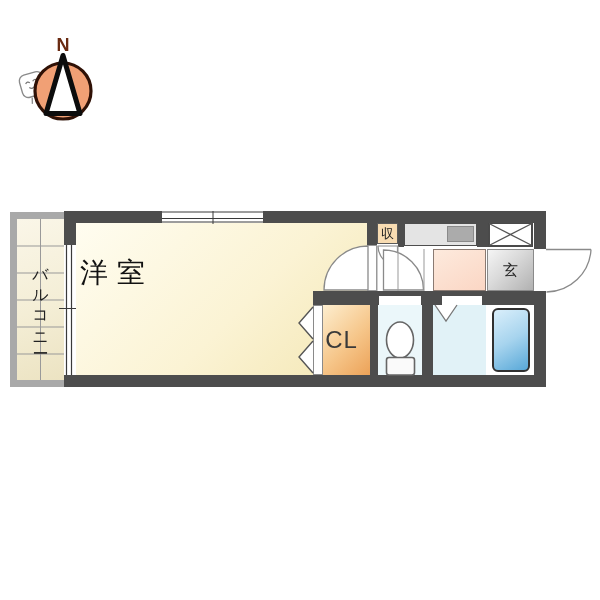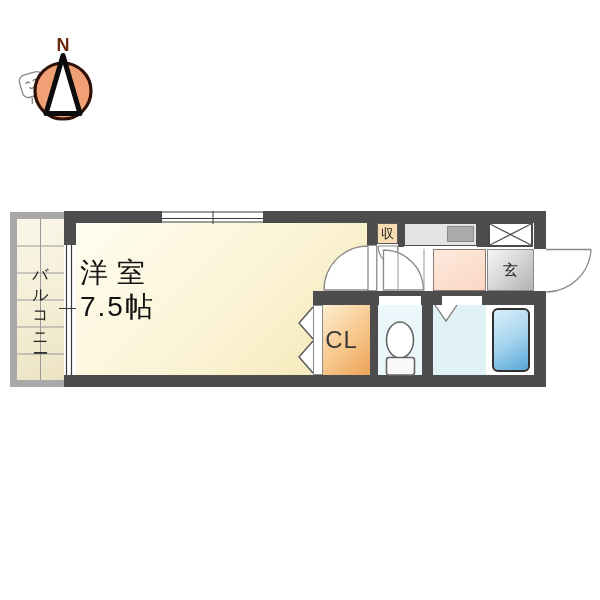--- a/index.html
+++ b/index.html
@@ -149,17 +149,16 @@
   <g>
     <circle cx="63" cy="91" r="28" fill="#f1a075" stroke="#2f1106" stroke-width="3.2"></circle>
     <path d="M63 55.5 L80 113.5 L46 113.5 Z" fill="#ffffff" stroke="#0c0c0c" stroke-width="5" stroke-linejoin="round"></path>
   </g>
 </svg>
 
 <div class="abs label north-label">N</div>
 <div class="abs label balcony-label">バルコニー</div>
 <div class="abs label main-room-label">
   <div class="l1">洋室</div>
-  <div class="l2">7.5帖</div>
 </div>
 <div class="abs label cl-label">CL</div>
 <div class="abs label storage-label">収</div>
 <div class="abs label genkan-label">玄</div>
 
 </body></html>

